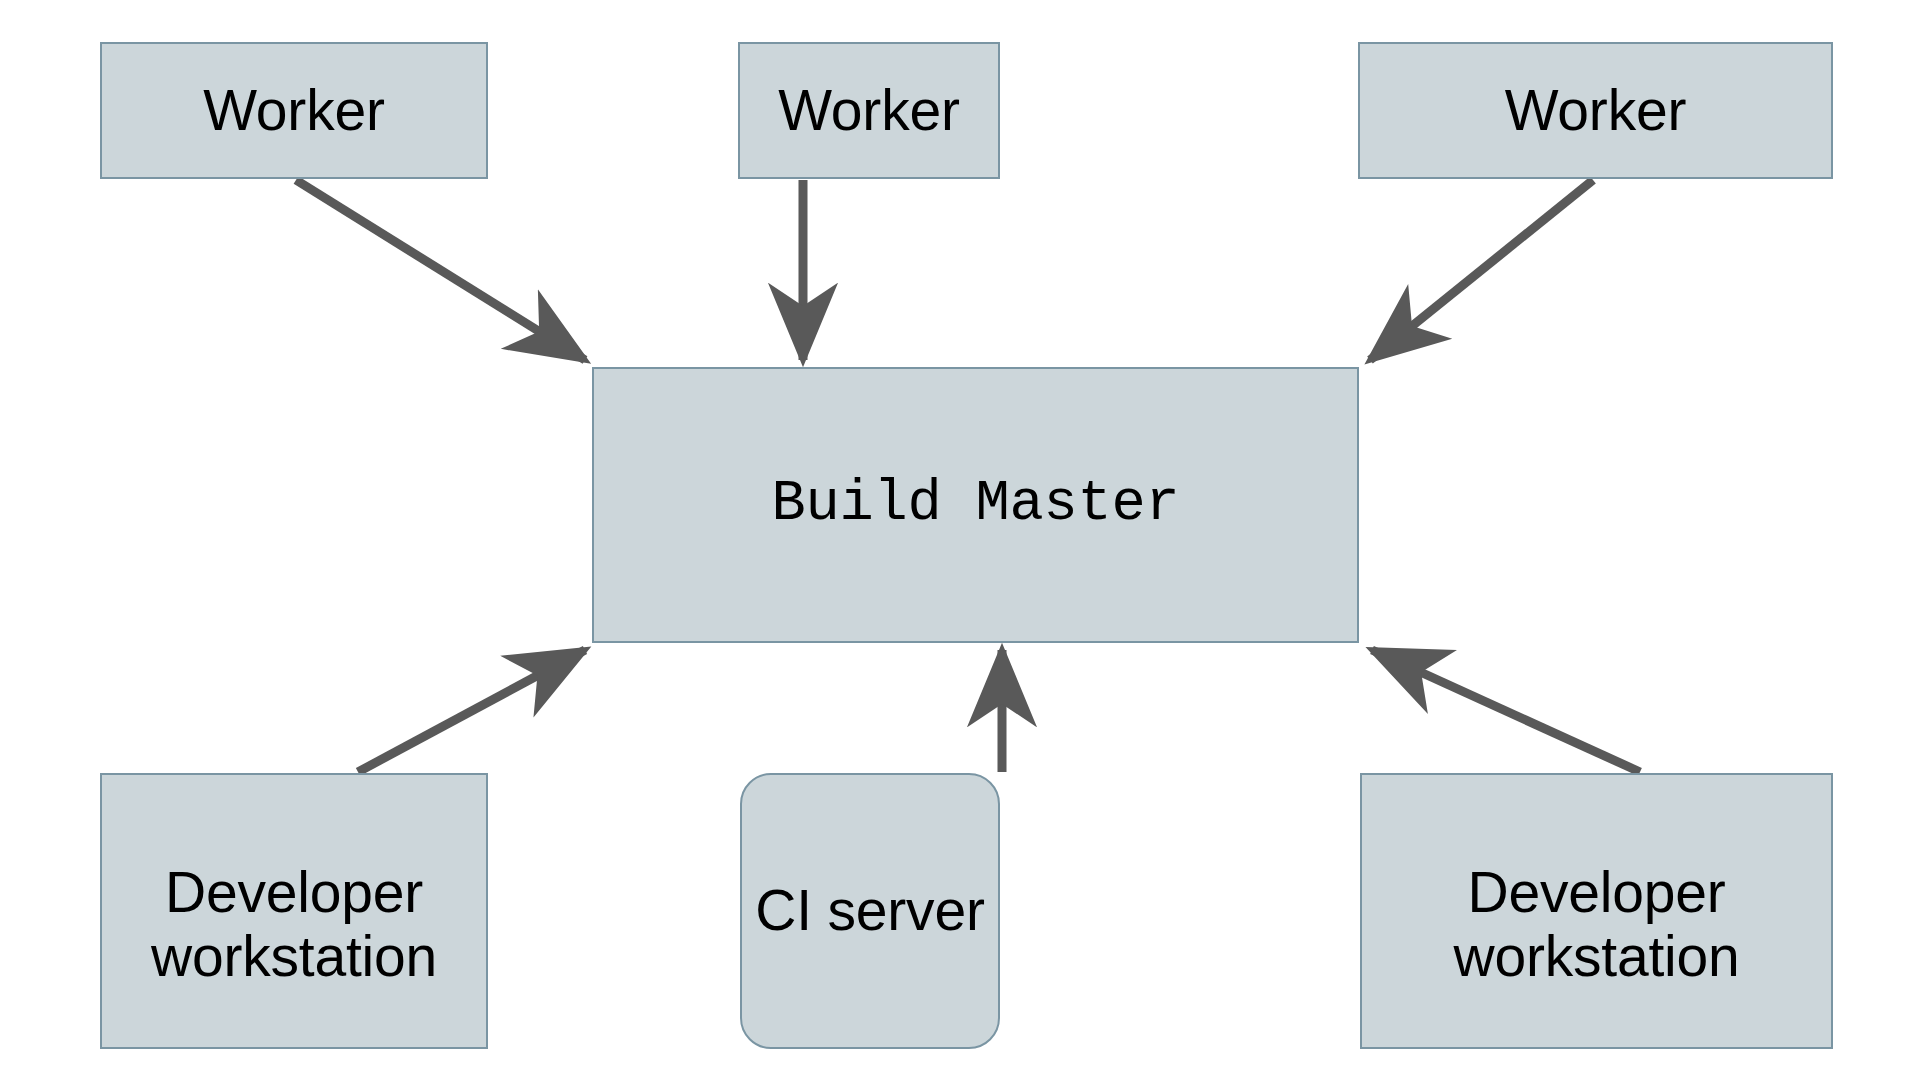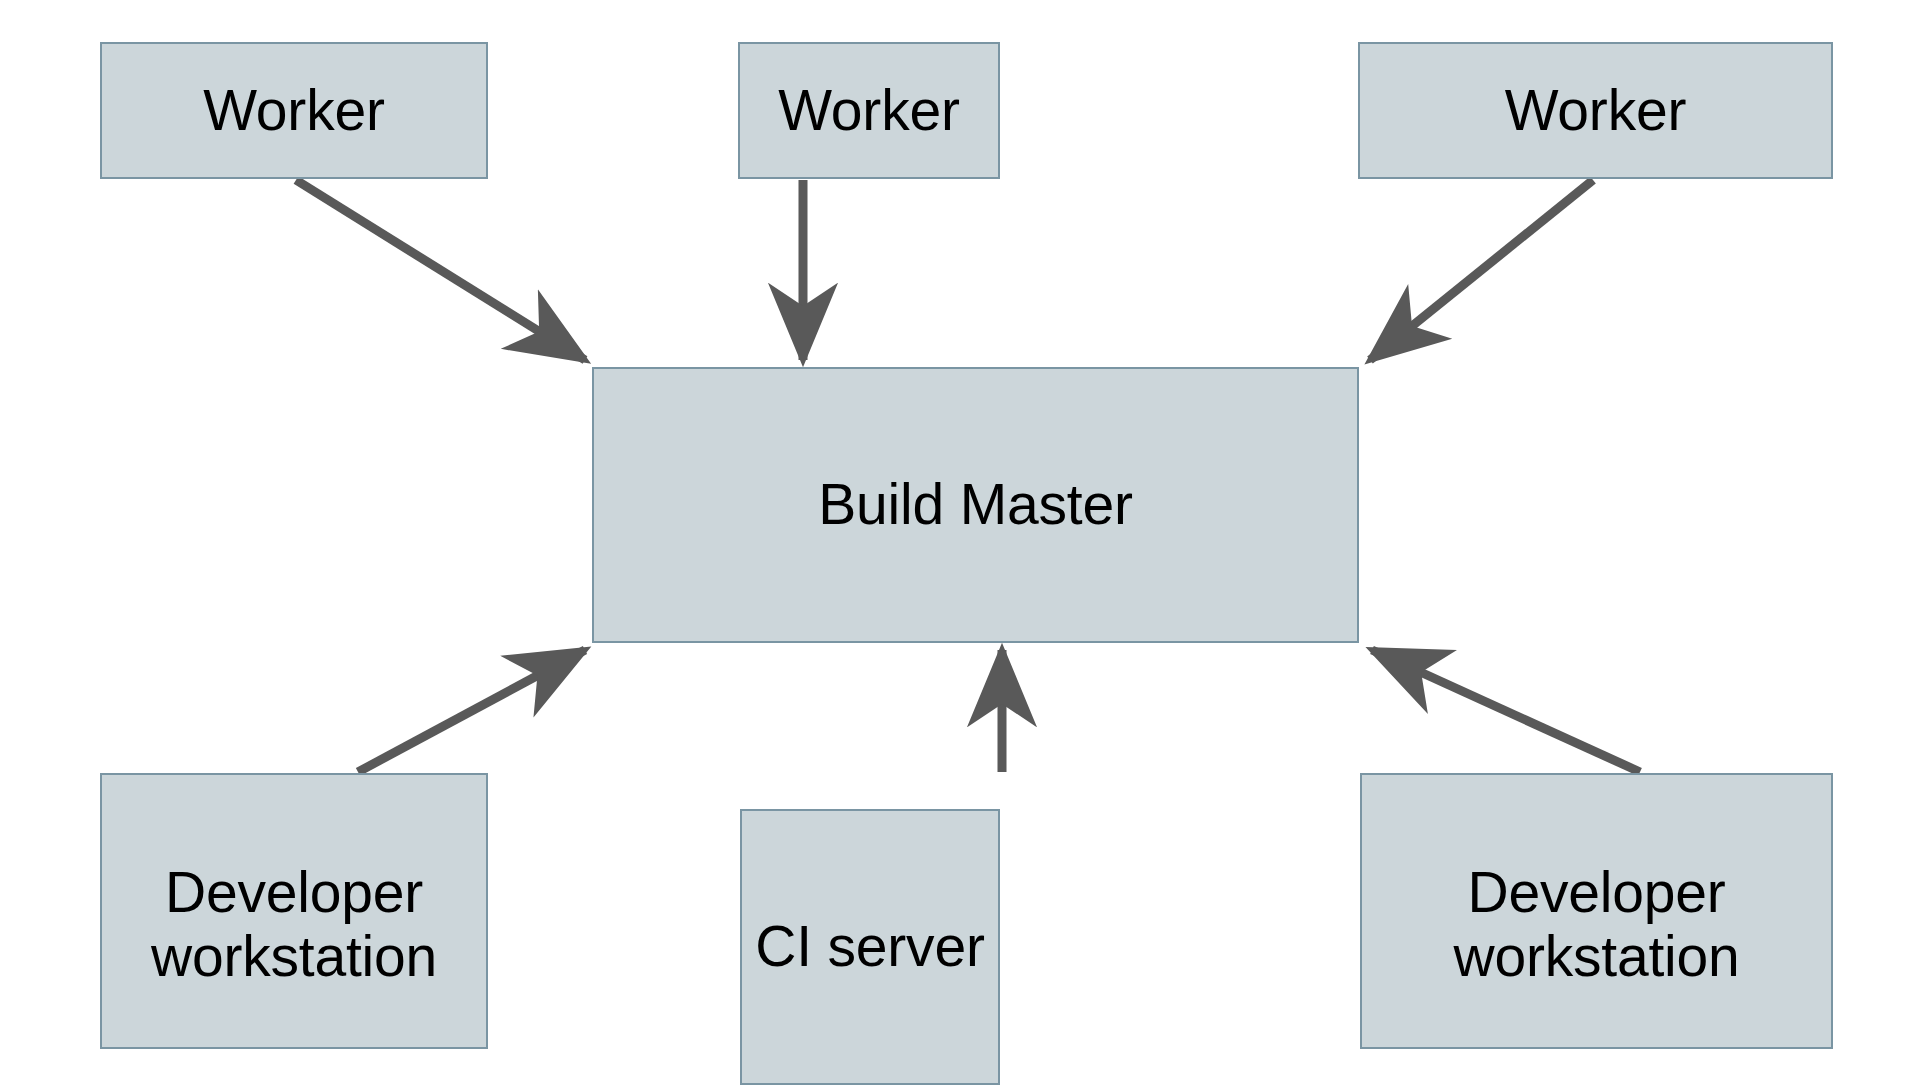--- a/index.html
+++ b/index.html
@@ -49,23 +49,23 @@
   }
   .node-worker .node-label { font-size: 57px; }
   .node-master .node-label { font-size: 57px; }
   .node-ci .node-label { font-size: 57px; }
   .node-dev .node-label { font-size: 57px; margin-top: 27px; }
 
   
   #node-worker-left   { left: 100px; top: 42px;  width: 388px; height: 137px; }
   #node-worker-mid    { left: 738px; top: 42px;  width: 262px; height: 137px; }
   #node-worker-right  { left: 1358px; top: 42px; width: 475px; height: 137px; }
-  #node-build-master  { left: 592px; top: 367px; width: 767px; height: 276px; }
+  #node-build-master  { left: 592px; top: 367px; width: 767px; height: 276px; font-family: Liberation Mono, monospace; }
   #node-dev-left      { left: 100px; top: 773px; width: 388px; height: 276px; }
-  #node-ci-server     { left: 740px; top: 809px; width: 260px; height: 276px; }
+  #node-ci-server     { left: 740px; top: 773px; width: 260px; height: 276px; border-radius: 31px; }
   #node-dev-right     { left: 1360px; top: 773px; width: 473px; height: 276px; }
 </style>
 </head>
 <body>
 
 <div id="diagram-canvas">
 
   <svg id="edge-layer" viewBox="0 0 1910 1090">
     <defs>
       <marker id="arrowhead" markerWidth="10" markerHeight="8" refX="8.6" refY="4" orient="auto" markerUnits="strokeWidth">

